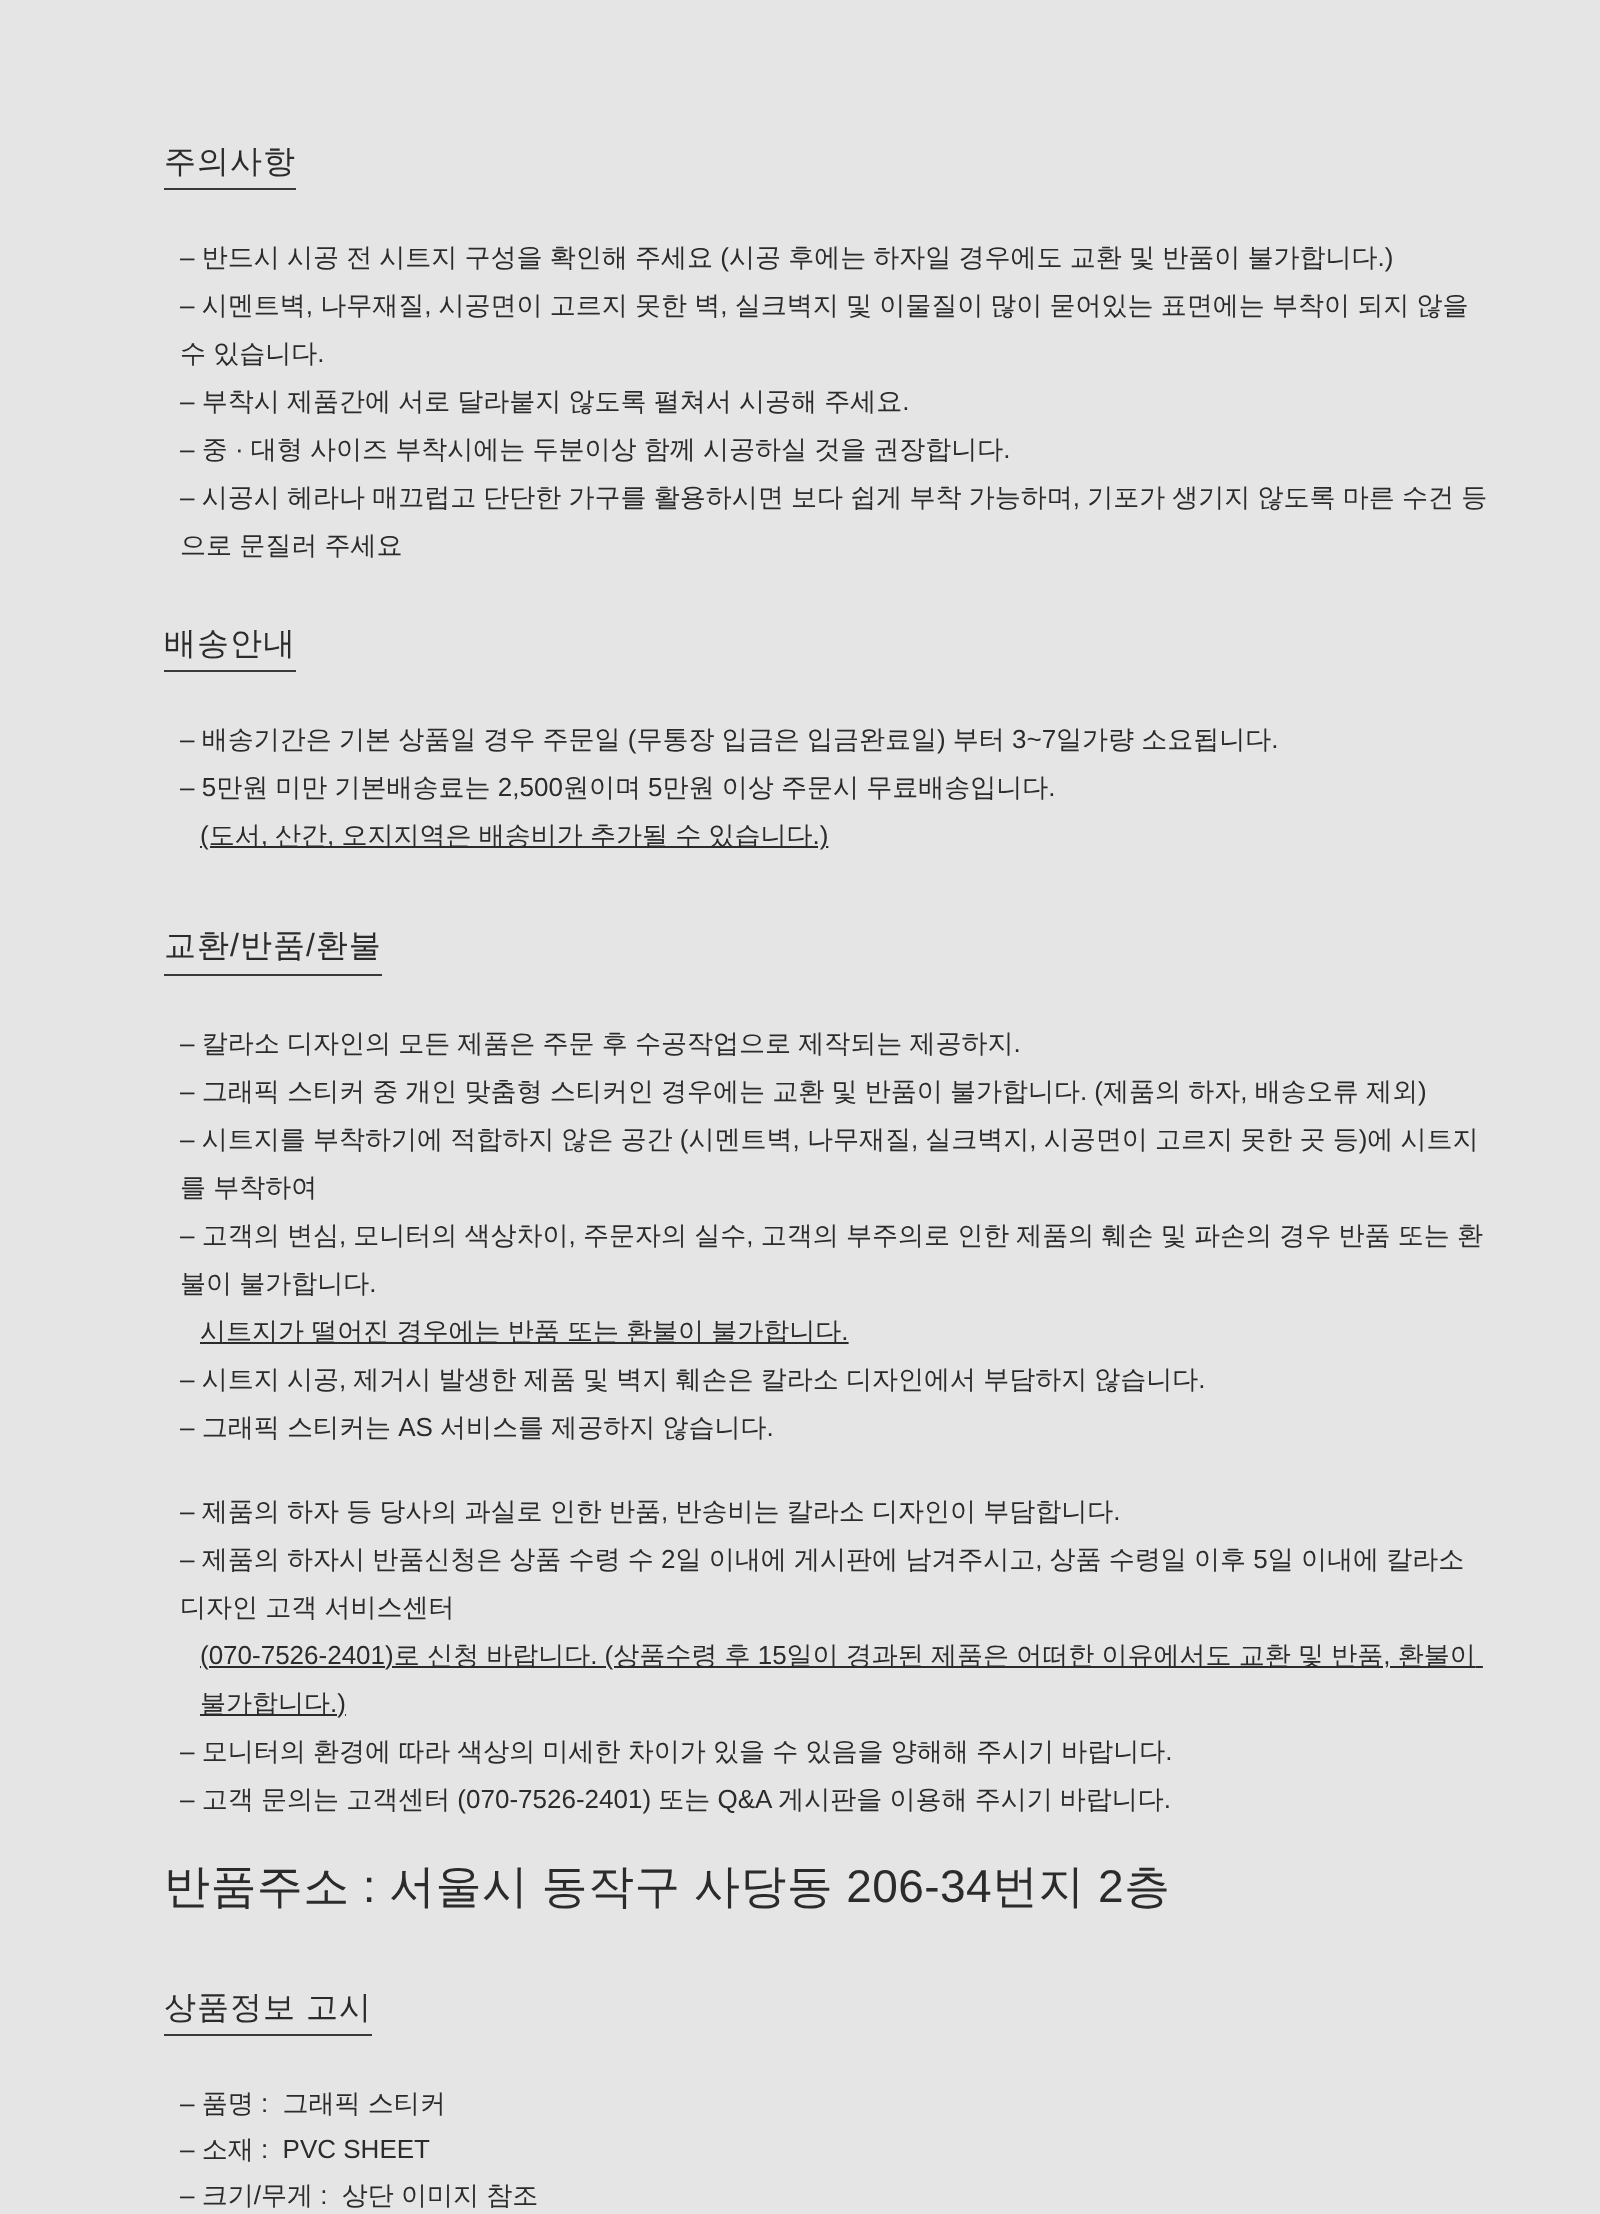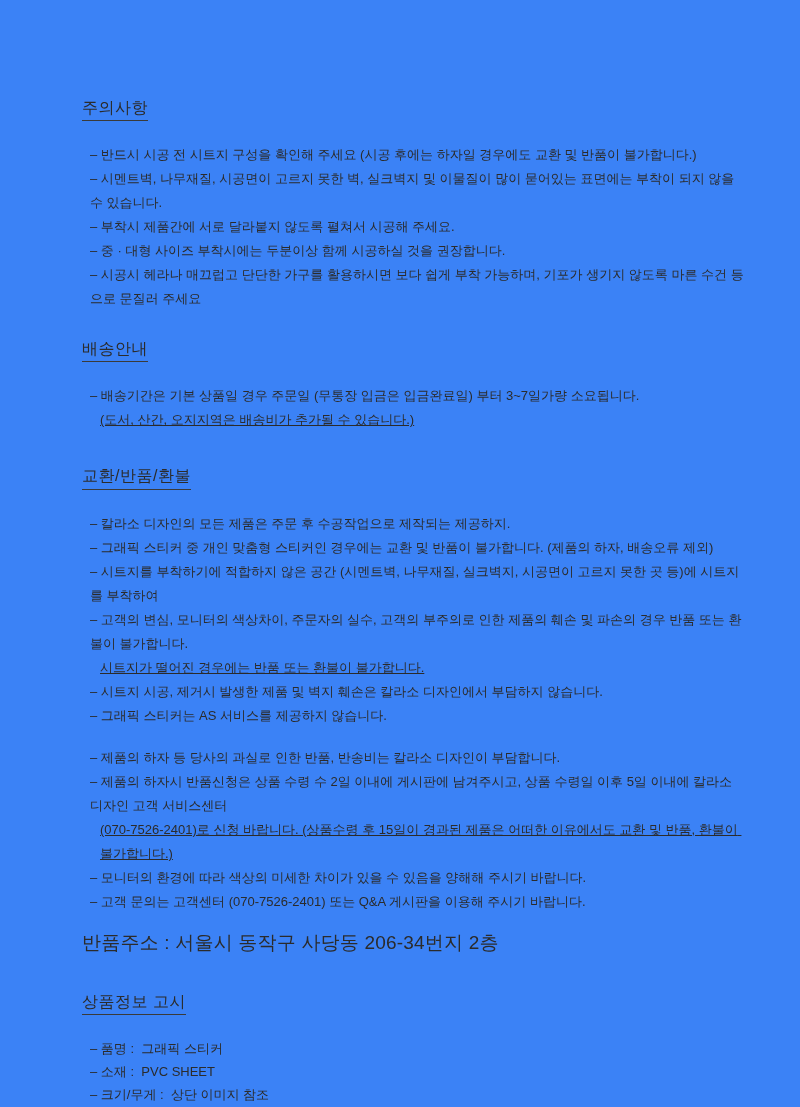--- a/index.html
+++ b/index.html
@@ -4,24 +4,24 @@
 <style>
   html, body {
     margin: 0;
     padding: 0;
     background: #ffffff;
   }
   .page {
     position: relative;
     width: 800px;
     height: 1107px;
-    background: #3b82f6;
+    background: #e5e5e5;
     overflow: hidden;
     box-sizing: border-box;
-    padding: 98px 46px 0 82px;
+    padding: 72px 46px 0 82px;
     font-family: "Liberation Sans", "DejaVu Sans", sans-serif;
     color: #2b2b2b;
   }
   .section { margin: 0; }
   .section-title {
     display: inline-block;
     font-size: 16px;
     font-weight: 500;
     letter-spacing: 0.5px;
     color: #2b2b2b;
@@ -38,21 +38,21 @@
     color: #2b2b2b;
   }
   .line.indent { padding-left: 10px; text-decoration: underline; }
   .line.gap { margin-top: 18px; }
   .sec-shipping { margin-top: 28px; }
   .sec-exchange { margin-top: 34px; }
   .sec-product  { margin-top: 36px; }
   .sec-product .line { line-height: 23px; }
   .return-address {
     margin-top: 16px;
-    font-size: 19px;
+    font-size: 23px;
     font-weight: 500;
     letter-spacing: 0.2px;
     color: #2b2b2b;
     white-space: pre-wrap;
   }
 </style>
 </head>
 <body>
 
 <div class="page">
@@ -65,20 +65,21 @@
         <div class="line">– 부착시 제품간에 서로 달라붙지 않도록 펼쳐서 시공해 주세요.</div>
         <div class="line">– 중 · 대형 사이즈 부착시에는 두분이상 함께 시공하실 것을 권장합니다.</div>
         <div class="line">– 시공시 헤라나 매끄럽고 단단한 가구를 활용하시면 보다 쉽게 부착 가능하며, 기포가 생기지 않도록 마른 수건 등으로 문질러 주세요</div>
       </div>
   </div>
 
   <div class="section sec-shipping">
     <h2 class="section-title">배송안내</h2>
     <div class="lines">
         <div class="line">– 배송기간은 기본 상품일 경우 주문일 (무통장 입금은 입금완료일) 부터 3~7일가량 소요됩니다.</div>
+        <div class="line">– 5만원 미만 기본배송료는 2,500원이며 5만원 이상 주문시 무료배송입니다.</div>
         <div class="line indent">(도서, 산간, 오지지역은 배송비가 추가될 수 있습니다.)</div>
       </div>
   </div>
 
   <div class="section sec-exchange">
     <h2 class="section-title">교환/반품/환불</h2>
     <div class="lines">
         <div class="line">– 칼라소 디자인의 모든 제품은 주문 후 수공작업으로 제작되는 제공하지.</div>
         <div class="line">– 그래픽 스티커 중 개인 맞춤형 스티커인 경우에는 교환 및 반품이 불가합니다. (제품의 하자, 배송오류 제외)</div>
         <div class="line">– 시트지를 부착하기에 적합하지 않은 공간 (시멘트벽, 나무재질, 실크벽지, 시공면이 고르지 못한 곳 등)에 시트지를 부착하여</div>

